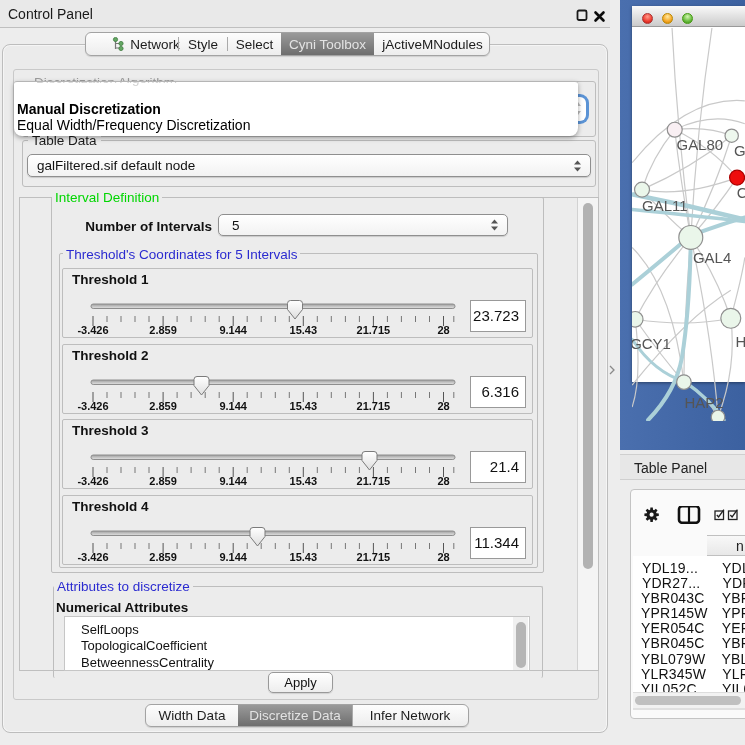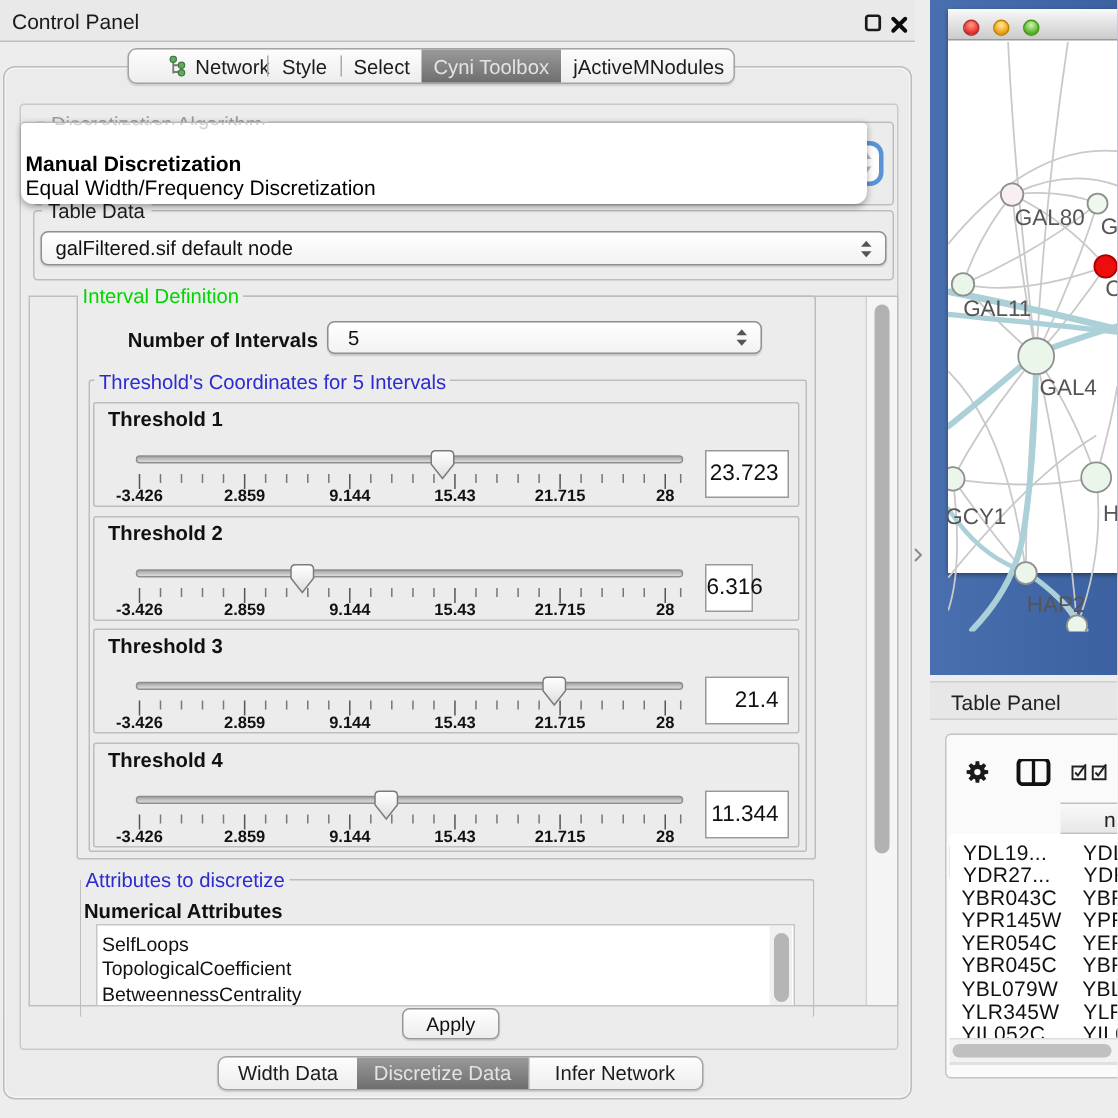--- a/index.html
+++ b/index.html
@@ -150,21 +150,21 @@
 <div class="vbox" style="left:470px; top:300px; width:56px; height:32px;">23.723</div>
 
 <div class="groupbox" style="left:62px; top:344px; width:471px; height:70px; border-radius:2px;"></div>
 <div class="thr-title" style="left:72px; top:348px;">Threshold 2</div>
 <svg class="abs" style="left:62px; top:344px;" width="471" height="70" viewBox="0 0 471 70">
   <use href="#slider1"></use>
   <g transform="translate(139.5,32)">
     <path d="M-7.5,9.5 V3.5 Q-7.5,0.5 -4.5,0.5 H4.5 Q7.5,0.5 7.5,3.5 V9.5 L0,19 Z" fill="url(#thg)" stroke="#7b7b7b" stroke-width="1"></path>
   </g>
 </svg>
-<div class="vbox" style="left:470px; top:376px; width:32px; height:32px;">6.316</div>
+<div class="vbox" style="left:470px; top:376px; width:56px; height:32px;">6.316</div>
 
 <div class="groupbox" style="left:62px; top:419px; width:471px; height:70px; border-radius:2px;"></div>
 <div class="thr-title" style="left:72px; top:423px;">Threshold 3</div>
 <svg class="abs" style="left:62px; top:419px;" width="471" height="70" viewBox="0 0 471 70">
   <use href="#slider1"></use>
   <g transform="translate(307.5,32)">
     <path d="M-7.5,9.5 V3.5 Q-7.5,0.5 -4.5,0.5 H4.5 Q7.5,0.5 7.5,3.5 V9.5 L0,19 Z" fill="url(#thg)" stroke="#7b7b7b" stroke-width="1"></path>
   </g>
 </svg>
 <div class="vbox" style="left:470px; top:451px; width:56px; height:32px;">21.4</div>
@@ -176,21 +176,21 @@
   <g transform="translate(195.5,32)">
     <path d="M-7.5,9.5 V3.5 Q-7.5,0.5 -4.5,0.5 H4.5 Q7.5,0.5 7.5,3.5 V9.5 L0,19 Z" fill="url(#thg)" stroke="#7b7b7b" stroke-width="1"></path>
   </g>
 </svg>
 <div class="vbox" style="left:470px; top:527px; width:56px; height:32px;">11.344</div>
 
 <div class="groupbox" style="left:53px; top:586px; width:490px; height:92px; border-radius:2px; border-bottom:none;"></div>
 <div class="gtitle" style="left:54px; top:579px; color:#2b2bd0;">Attributes to discretize</div>
 <div class="abs" style="left:56px; top:600px; font-size:13.5px; font-weight:bold; color:#111;">Numerical Attributes</div>
 <div class="abs" style="left:64px; top:616px; width:466px; height:55px; background:#fff; border:1px solid #c6c6c6; overflow:hidden;">
-  <div style="font-size:13px; color:#111; padding-left:3px; line-height:16.6px; padding-top:4.5px;">SelfLoops<br>TopologicalCoefficient<br>BetweennessCentrality</div>
+  <div style="font-size:13px; color:#111; padding-left:16px; line-height:16.6px; padding-top:4.5px;">SelfLoops<br>TopologicalCoefficient<br>BetweennessCentrality</div>
   <div style="position:absolute; right:1px; top:0; width:15px; height:55px; background:#f0f0f0;"></div>
   <div style="position:absolute; right:3px; top:5px; width:10px; height:46px; background:#b5b5b5; border-radius:5px;"></div>
 </div>
 
 <div class="abs" style="left:268px; top:672px; width:65px; height:21px; background:linear-gradient(#ffffff,#ededed); border:1px solid #999; border-radius:5px; font-size:13px; color:#111; text-align:center; line-height:20px; box-shadow:0 1px 1px rgba(0,0,0,0.12);">Apply</div>
 
 <div class="abs" style="left:145px; top:704px; width:324px; height:23px; background:linear-gradient(#fdfdfd,#ededed); border:1px solid #a3a3a3; border-radius:6px; box-shadow:0 1px 1px rgba(0,0,0,0.12);">
   <div class="seg" style="left:0; width:92px; border-radius:5px 0 0 5px;">Width Data</div>
   <div class="seg segdark" style="left:92px; width:114px;">Discretize Data</div>
   <div class="sep" style="left:206px; top:0; bottom:0;"></div>

